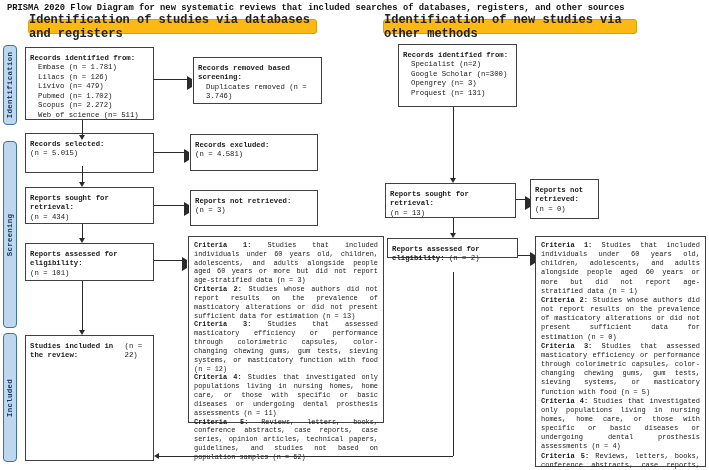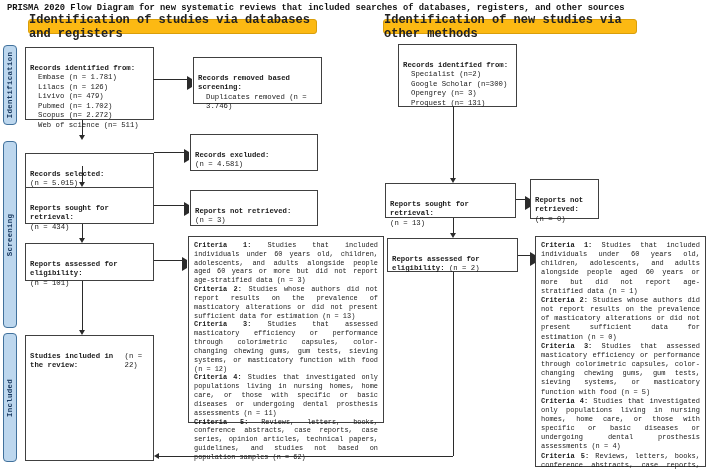--- a/index.html
+++ b/index.html
@@ -23,27 +23,27 @@
   }
   .side.ident{top:45px;height:80px;}
   .side.scr{top:141px;height:187px;}
   .side.inc{top:333px;height:129px;}
   .vtext{
     transform:rotate(-90deg);white-space:nowrap;font-size:7.4px;font-weight:bold;
     color:#17375E;letter-spacing:.3px;
   }
   .bx{
     position:absolute;background:#fff;border:1.4px solid #404040;box-sizing:border-box;
-    font-size:7.3px;line-height:1.3;padding:16px 4px;color:#1a1a1a;
+    font-size:7.3px;line-height:1.3;padding:6px 4px;color:#1a1a1a;
   }
   .b{font-weight:bold;}
   .ind{padding-left:8px;}
   .a1{left:25px;top:47px;width:129px;height:73px;}
   .a2{left:193px;top:57px;width:129px;height:47px;}
-  .b1{left:25px;top:153px;width:129px;height:40px;}
+  .b1{left:25px;top:133px;width:129px;height:40px;}
   .b2{left:190px;top:134px;width:128px;height:37px;}
   .c1{left:25px;top:187px;width:129px;height:37px;}
   .c2{left:190px;top:190px;width:128px;height:36px;}
   .d1{left:25px;top:243px;width:129px;height:38px;}
   .e1{left:25px;top:335px;width:129px;height:126px;display:flex;flex-direction:row;justify-content:center;}
   .m{left:188px;top:236px;width:196px;height:187px;border-width:1.6px;font-size:6.9px;line-height:1.28;text-align:justify;padding:4px 5px;}
   .b1r{left:398px;top:44px;width:119px;height:63px;}
   .c1r{left:385px;top:183px;width:131px;height:35px;}
   .c2r{left:530px;top:179px;width:69px;height:40px;}
   .d1r{left:387px;top:238px;width:131px;height:20px;}

